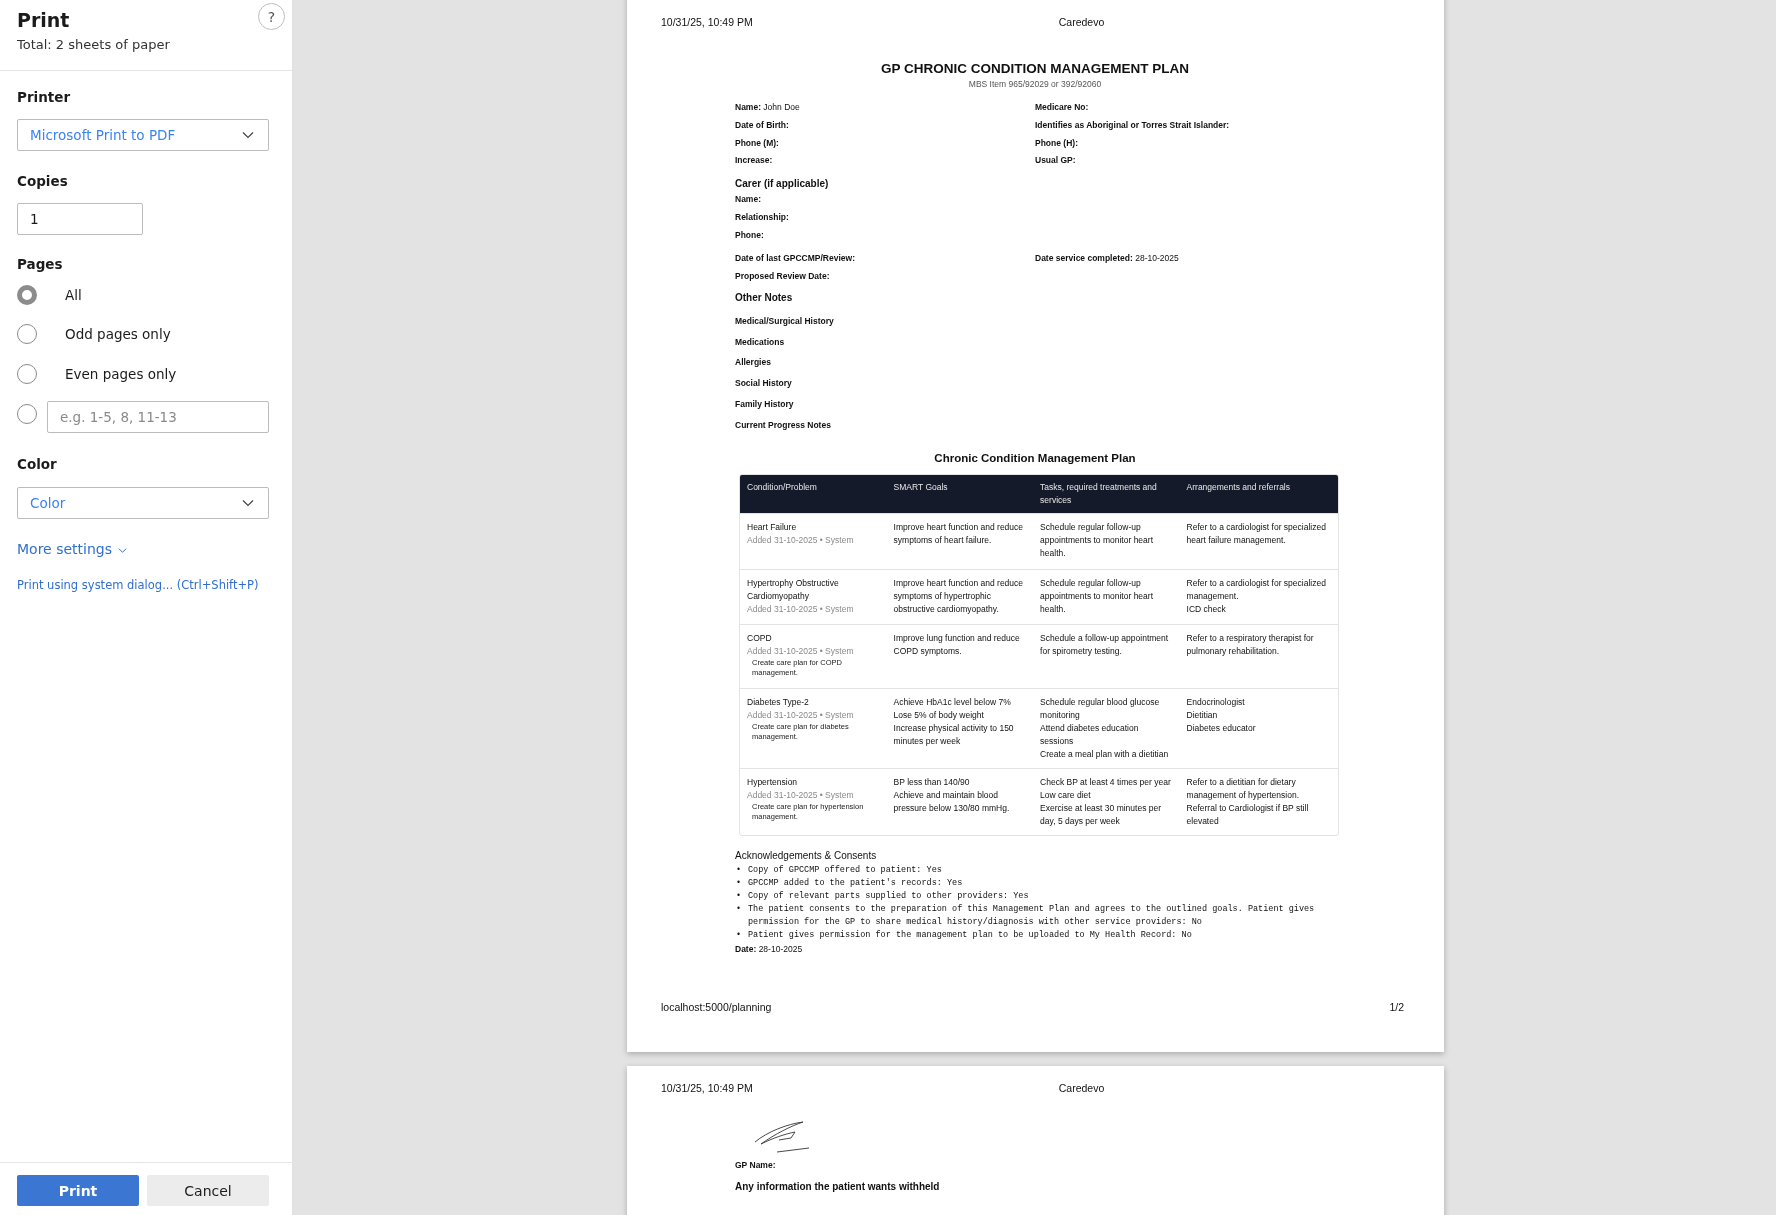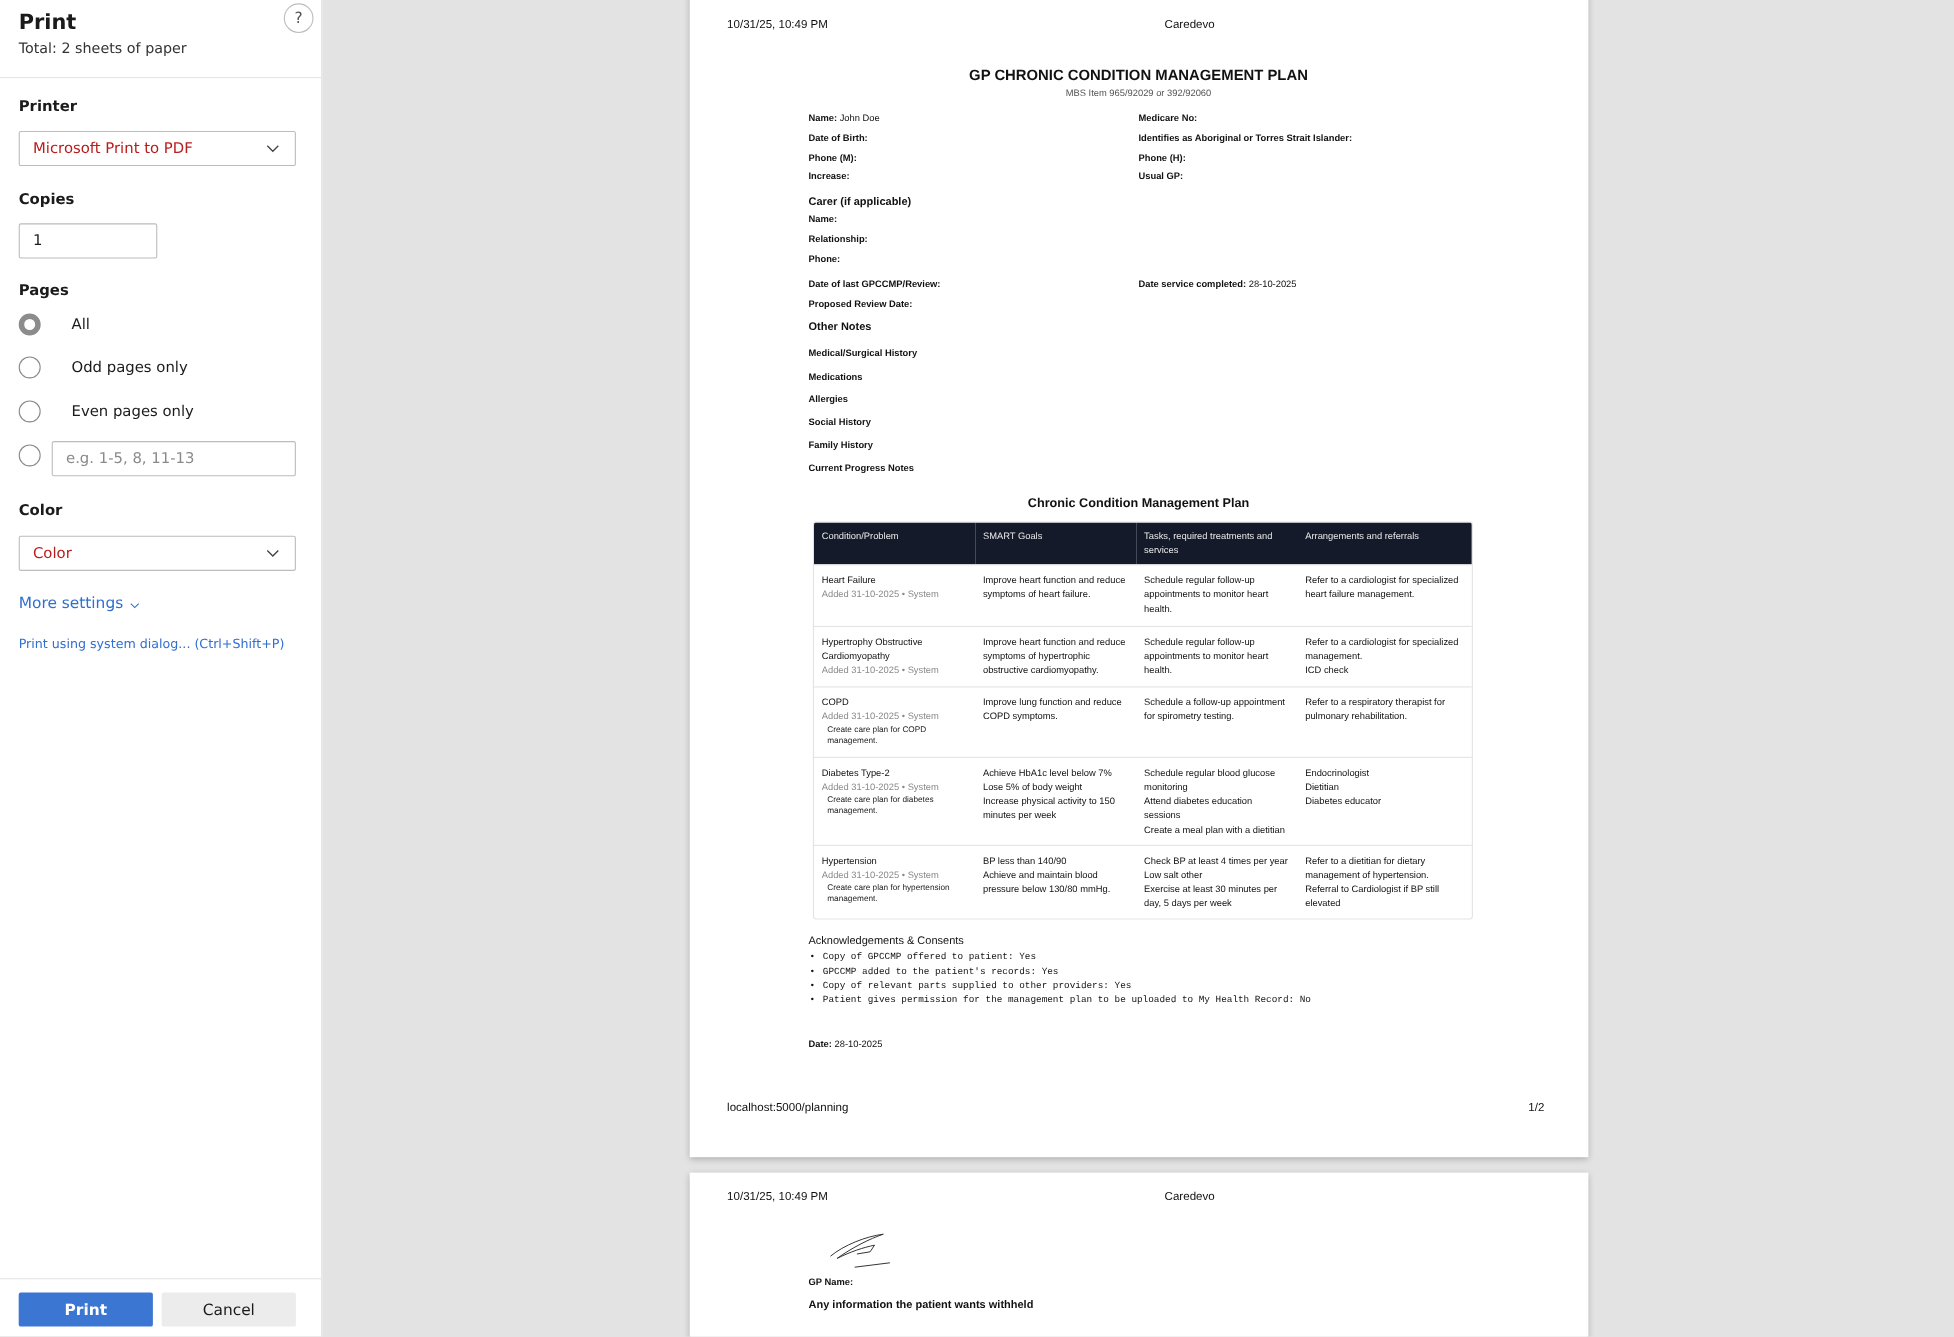--- a/index.html
+++ b/index.html
@@ -6,21 +6,21 @@
   html, body { width: 1776px; height: 1215px; overflow: hidden; }
   body { background: #e3e3e3; font-family: "Liberation Sans", sans-serif; position: relative; }
 
   
   .sidebar { position: absolute; left: 0; top: 0; width: 293px; height: 1215px; background: #ffffff; border-right: 1px solid #e0e0e0; font-family: "DejaVu Sans", sans-serif; color: #1b1b1b; }
   .sb-head { height: 71px; border-bottom: 1px solid #e5e5e5; position: relative; }
   .sb-title { position: absolute; left: 17px; top: 9px; font-size: 19px; font-weight: 600; color: #1b1b1b; }
   .sb-sub { position: absolute; left: 17px; top: 37px; font-size: 13px; color: #333; }
   .help-btn { position: absolute; left: 258px; top: 3px; width: 27px; height: 27px; border: 1px solid #bdbdbd; border-radius: 50%; font-size: 14px; color: #555; display: flex; align-items: center; justify-content: center; background: #fff; }
   .sb-label { position: absolute; left: 17px; font-size: 13.5px; font-weight: 600; color: #1b1b1b; }
-  .select { position: absolute; left: 17px; width: 252px; height: 32px; border: 1px solid #bcbcbc; border-radius: 2px; background: #fff; font-size: 13.5px; color: #b91c1c; padding-left: 12px; display: flex; align-items: center; }
+  .select { position: absolute; left: 17px; width: 252px; height: 32px; border: 1px solid #bcbcbc; border-radius: 2px; background: #fff; font-size: 13.5px; color: #3b82f6; padding-left: 12px; display: flex; align-items: center; }
   .select .chev { position: absolute; right: 14px; top: 9px; width: 12px; height: 12px; }
   .copies { position: absolute; left: 17px; top: 203px; width: 126px; height: 32px; border: 1px solid #bcbcbc; border-radius: 2px; font-size: 13.5px; padding-left: 12px; display: flex; align-items: center; color: #1b1b1b; background:#fff; }
   .radio-row { position: absolute; left: 17px; display: flex; align-items: center; height: 22px; }
   .radio { width: 20px; height: 20px; border-radius: 50%; border: 1px solid #8a8a8a; background: #fff; flex: none; }
   .radio.checked { border: 5px solid #8c8c8c; }
   .radio-label { margin-left: 28px; font-size: 13.5px; color: #1b1b1b; }
   .range-input { position: absolute; left: 47px; top: 401px; width: 222px; height: 32px; border: 1px solid #bcbcbc; border-radius: 2px; font-size: 13.5px; color: #8a8a8a; padding-left: 12px; display: flex; align-items: center; background:#fff; }
   .link { position: absolute; left: 17px; color: #2f6fd0; }
   .more { top: 541px; font-size: 14px; display: flex; align-items: center; }
   .more .chev-small { width: 9px; height: 9px; margin-left: 6px; margin-top: 2px; }
@@ -246,36 +246,37 @@
             <div>Hypertension</div>
             <div class="meta">Added 31-10-2025 • System</div>
             <div class="note">Create care plan for hypertension management.</div>
           </td>
           <td>
             <div>BP less than 140/90</div>
             <div>Achieve and maintain blood pressure below 130/80 mmHg.</div>
           </td>
           <td>
             <div>Check BP at least 4 times per year</div>
-            <div>Low salt other</div>
+            <div>Low care diet</div>
             <div>Exercise at least 30 minutes per day, 5 days per week</div>
           </td>
           <td>
             <div>Refer to a dietitian for dietary management of hypertension.</div>
             <div>Referral to Cardiologist if BP still elevated</div>
           </td>
         </tr>
       </tbody>
     </table>
 
     <div class="ack-title">Acknowledgements &amp; Consents</div>
     <ul class="ack">
       <li>Copy of GPCCMP offered to patient: Yes</li>
       <li>GPCCMP added to the patient's records: Yes</li>
       <li>Copy of relevant parts supplied to other providers: Yes</li>
+      <li>The patient consents to the preparation of this Management Plan and agrees to the outlined goals. Patient gives permission for the GP to share medical history/diagnosis with other service providers: No</li>
       <li>Patient gives permission for the management plan to be uploaded to My Health Record: No</li>
     </ul>
     <div class="f" style="left:0; top:954px"><b>Date:</b> <span>28-10-2025</span></div>
   </div>
 
   <div class="ph-left" style="top:1011px">localhost:5000/planning</div>
   <div class="pf-right" style="top:1011px">1/2</div>
 </div>
 
 <div class="page page2">

